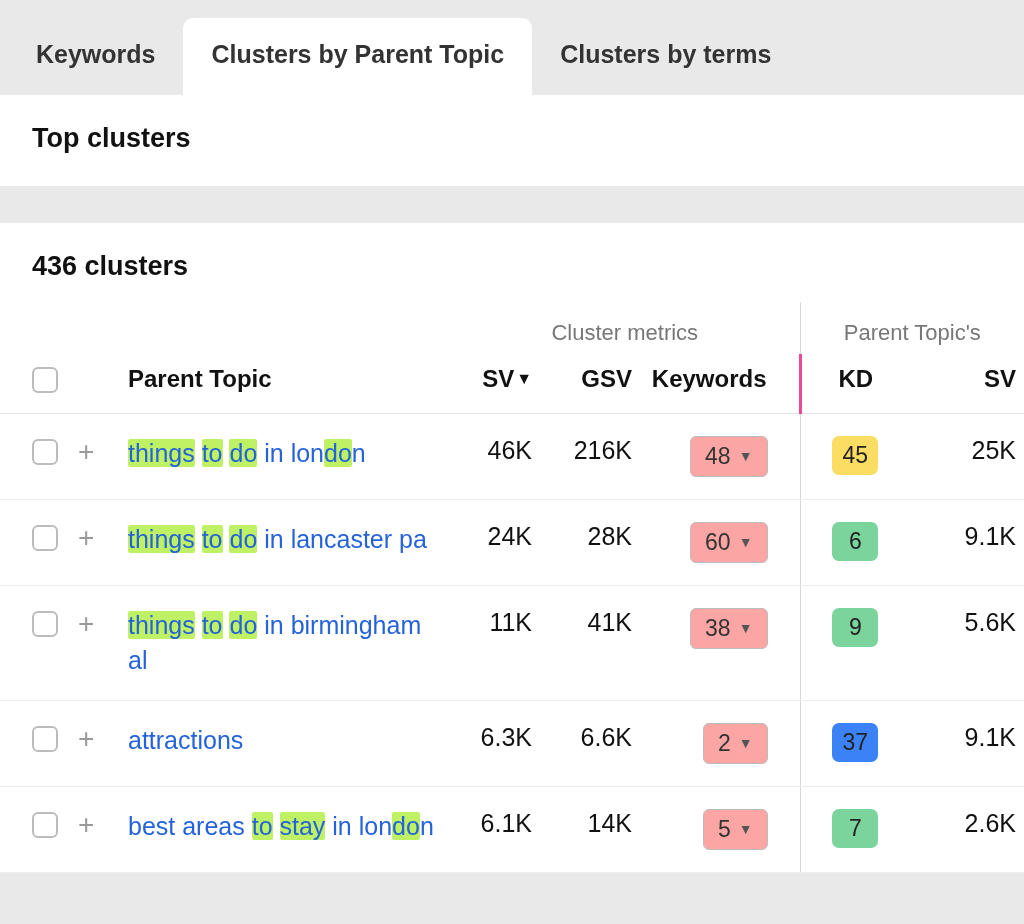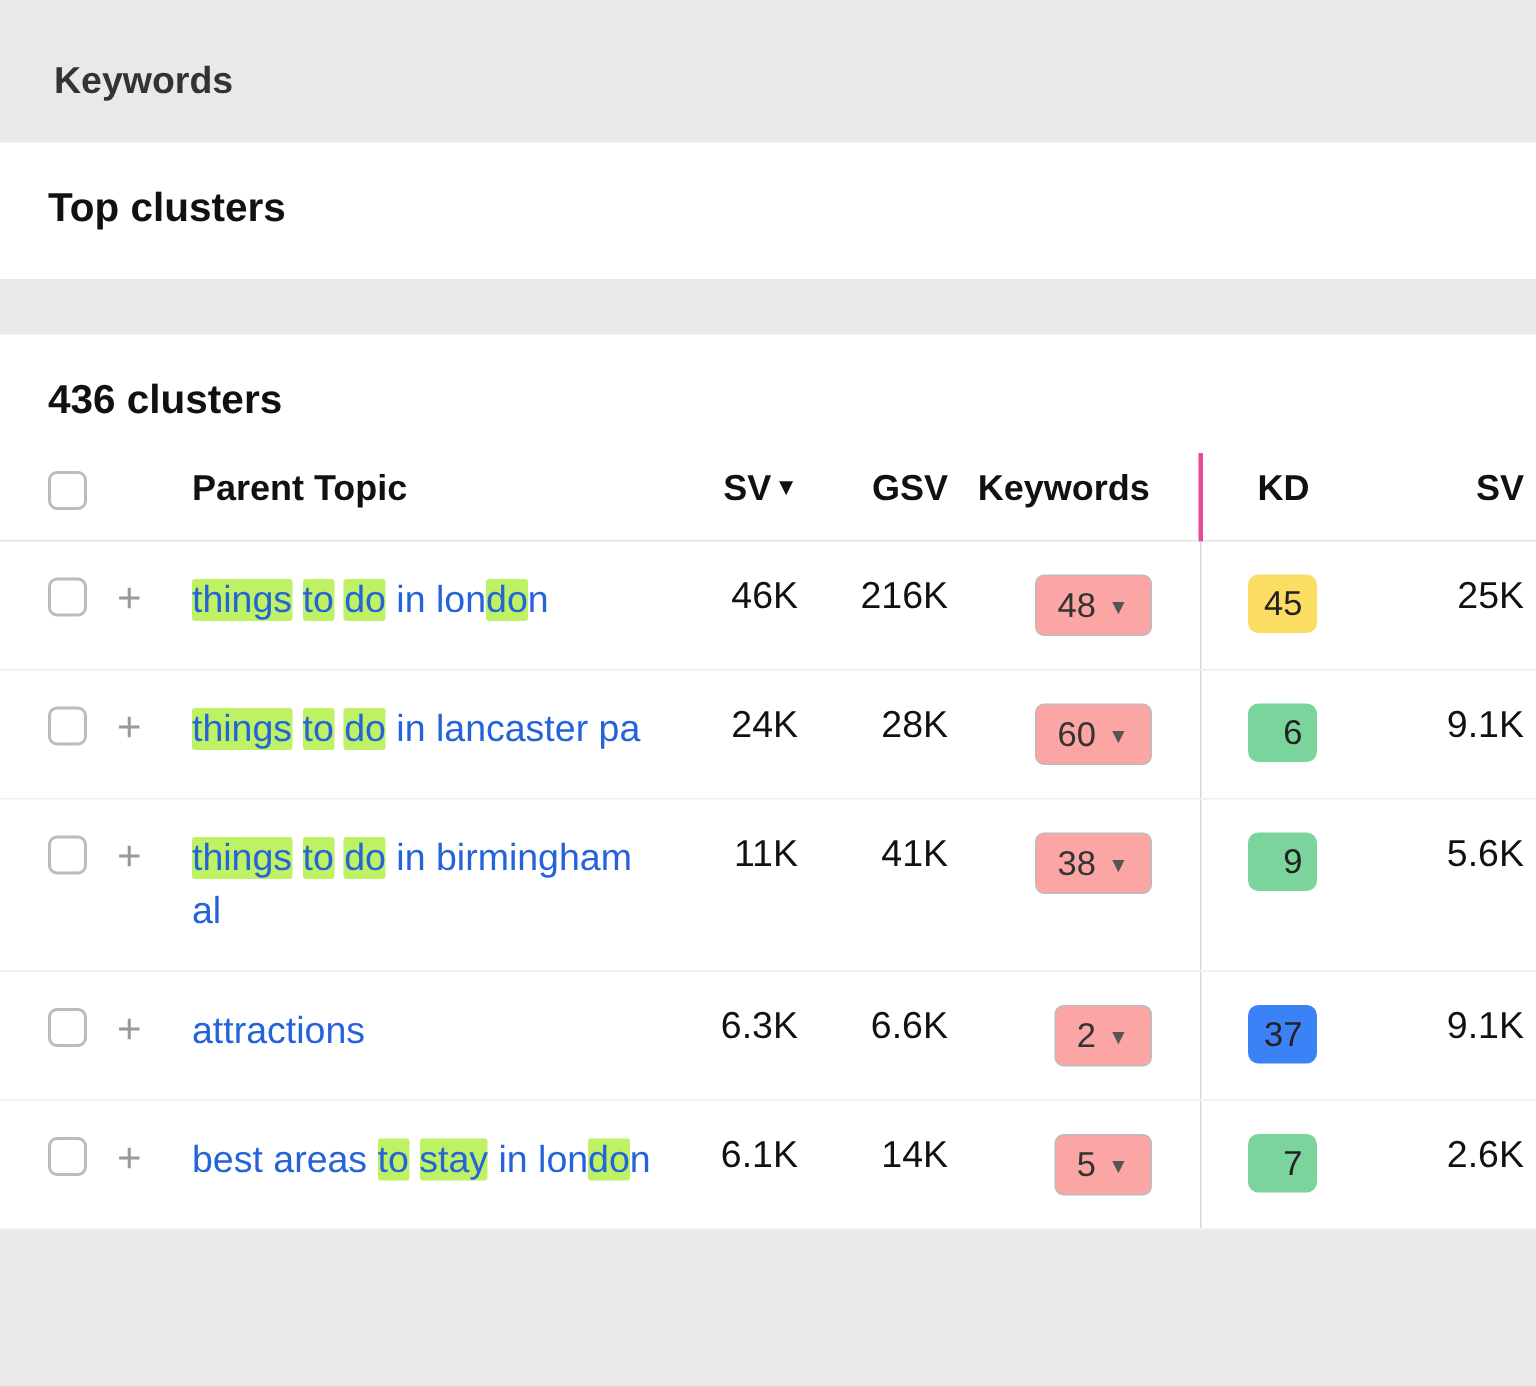--- a/index.html
+++ b/index.html
@@ -146,40 +146,42 @@
   .kw-btn .caret {
     font-size: 14px;
     color: #555;
   }
   .kd-badge {
     display: inline-block;
     min-width: 46px;
     padding: 6px 10px;
     border-radius: 7px;
     font-size: 23px;
-    text-align: right;
+    text-align: center;
     color: #222;
   }
   .kd-yellow { background: #fcdd63; }
   .kd-olive  { background: #3b82f6; }
   .kd-green  { background: #7cd49d; }
   col.c-check { width: 70px; }
   col.c-plus  { width: 50px; }
   col.c-topic { width: 330px; }
   col.c-sv    { width: 90px; }
   col.c-gsv   { width: 100px; }
   col.c-kw    { width: 160px; }
   col.c-kd    { width: 110px; }
   col.c-sv2   { width: 114px; }
 </style>
 </head>
 <body>
 
 <div class="tabs">
   <div class="tab">Keywords</div>
+  <div class="tab active">Clusters by Parent Topic</div>
+  <div class="tab">Clusters by terms</div>
 </div>
 
 <div class="top-section">
   <div class="top-title">Top clusters</div>
 </div>
 
 <div class="gap"></div>
 
 <div class="clusters-section">
   <div class="clusters-count">436 clusters</div>
@@ -191,20 +193,25 @@
     <col class="c-check">
         <col class="c-plus">
         <col class="c-topic">
     <col class="c-sv">
         <col class="c-gsv">
         <col class="c-kw">
     <col class="c-kd">
         <col class="c-sv2">
   </colgroup>
   <thead>
+    <tr class="group-row">
+      <th colspan="3"></th>
+      <th colspan="3">Cluster metrics</th>
+      <th colspan="2" class="divider-left">Parent Topic's</th>
+    </tr>
     <tr class="header-row">
       <th class="left" style="padding-left:32px;">
         <span class="checkbox"></span>
       </th>
       <th></th>
       <th class="left">Parent Topic</th>
       <th>
         <span>SV</span><span class="sv-header-arrow">▼</span>
       </th>
       <th>GSV</th>

